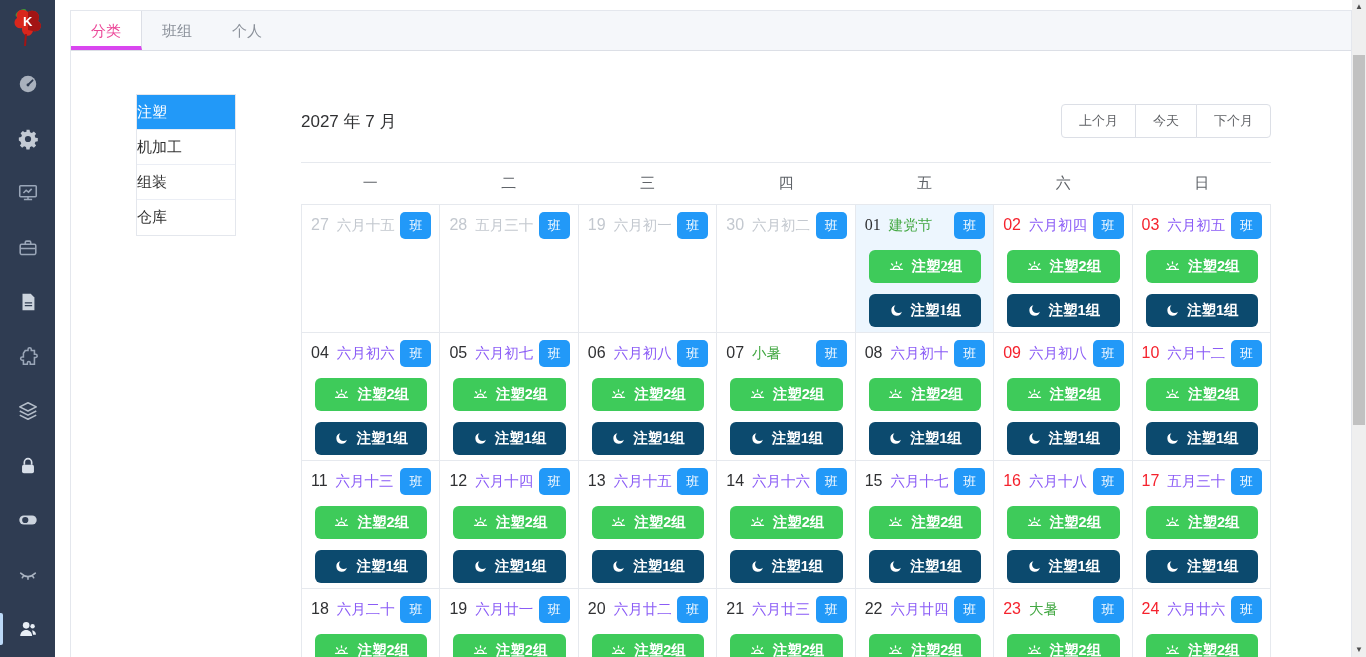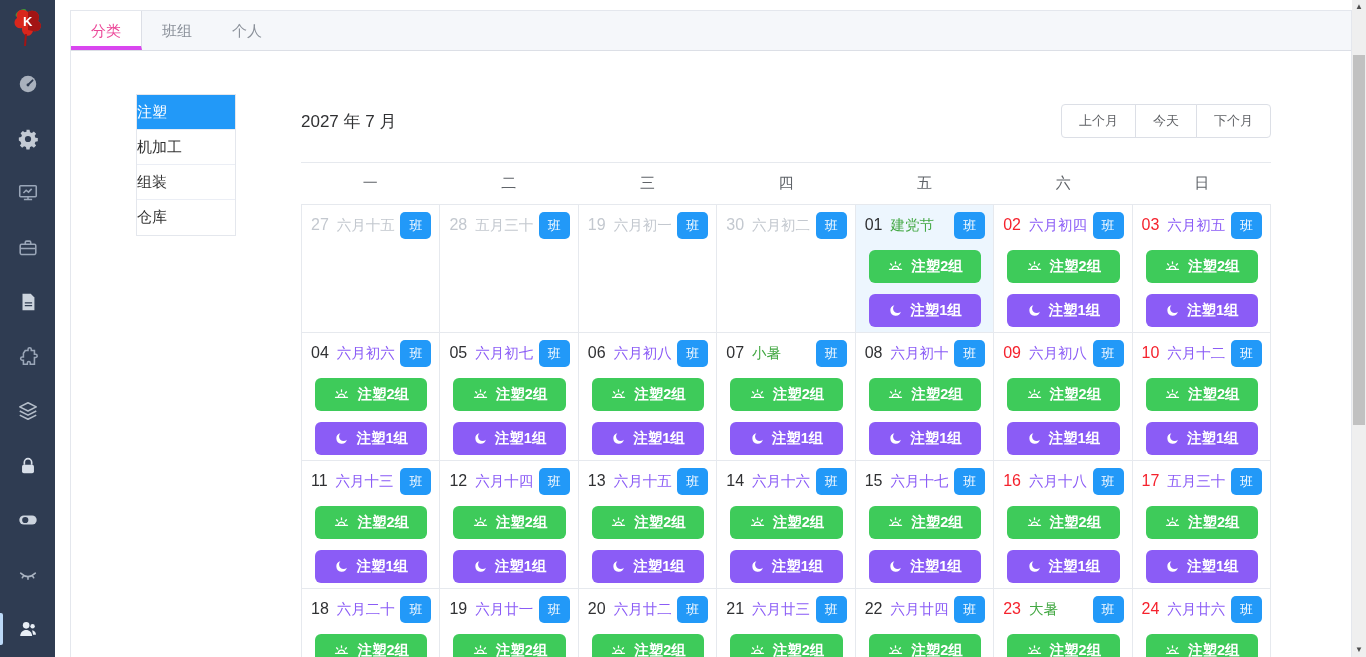--- a/index.html
+++ b/index.html
@@ -54,34 +54,34 @@
   .btn:last-child { border-radius:0 4px 4px 0; }
 
   .weekdays { display:grid; grid-template-columns:repeat(7,1fr); border-top:1px solid #e6e9ee;
               margin-top:14px; height:42px; align-items:center; }
   .weekday { text-align:center; font-size:15px; color:#5f6368; }
 
   .cal-grid { display:grid; grid-template-columns:repeat(7,1fr); grid-auto-rows:128px;
               border-top:1px solid #e6e9ee; border-left:1px solid #e6e9ee; }
   .cal-cell { border-right:1px solid #e6e9ee; border-bottom:1px solid #e6e9ee;
               padding:7px 8px 0 9px; overflow:hidden; background:#fff; cursor:pointer; }
-  .cal-cell.hl { background:#edf6fe; }
+  .cal-cell.hl { background:#edf6fe;font-family:Liberation Serif, serif; }
   .cell-head { display:flex; align-items:flex-start; }
   .date { font-size:16px; color:#303133; margin-right:8px; line-height:26px; }
   .date.red { color:#f5222d; }
   .lunar { flex:1; font-size:14.5px; color:#8b5cf6; line-height:21px; padding-top:3px; }
   .lunar.fest { color:#43a843; }
   .cal-cell.prev .date, .cal-cell.prev .lunar { color:#c3c8cf; }
   .badge { background:#2299f8; color:#fff; font-size:13px; line-height:1;
            padding:7px 9px; border-radius:5px; margin-left:4px; }
   .shift { margin:11px 4px 0 4px; height:33px; border-radius:6px; color:#fff;
            display:flex; align-items:center; justify-content:center; gap:7px;
            font-size:14.5px; font-weight:bold; cursor:pointer; }
   .shift.day { background:#3ecb5a; }
-  .shift.night { background:#8b5cf6; }
+  .shift.night { background:#0c4a6e; }
 </style>
 </head>
 <body>
 
 <aside class="sidebar">
   <div class="logo">
     <svg width="32" height="42" viewBox="0 0 32 42">
       <ellipse cx="9" cy="7" rx="6" ry="3" fill="#3a9d3a" transform="rotate(-30 9 7)"></ellipse>
       <path d="M16 6 C10 1 3 5 5 12 C0 15 3 24 10 22 C9 30 19 33 21 25 C28 27 32 19 26 15 C30 8 22 2 16 6 Z" fill="#d9261c"></path>
       <path d="M21 25 C28 27 32 19 26 15 C30 8 22 2 16 6 L16 24 Z" fill="#a31414"></path>

